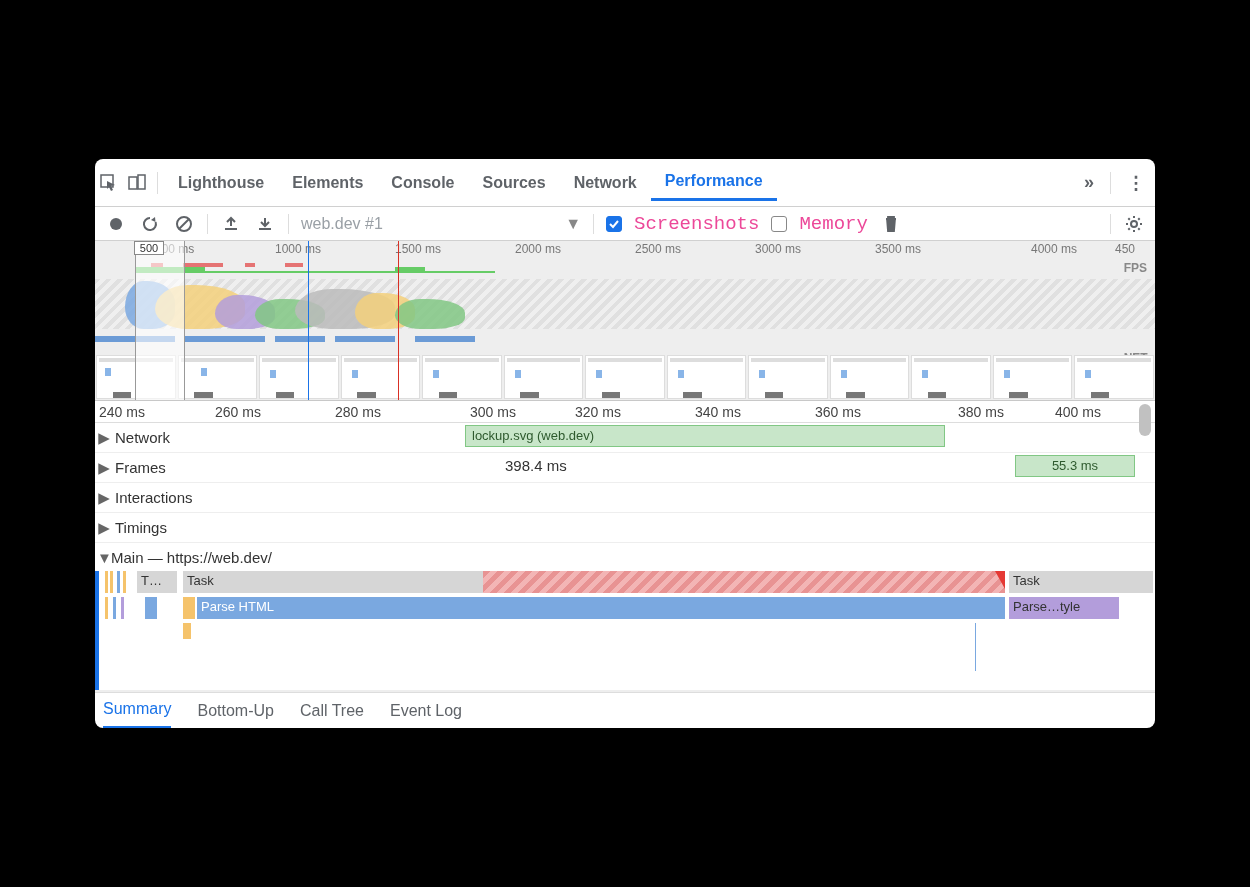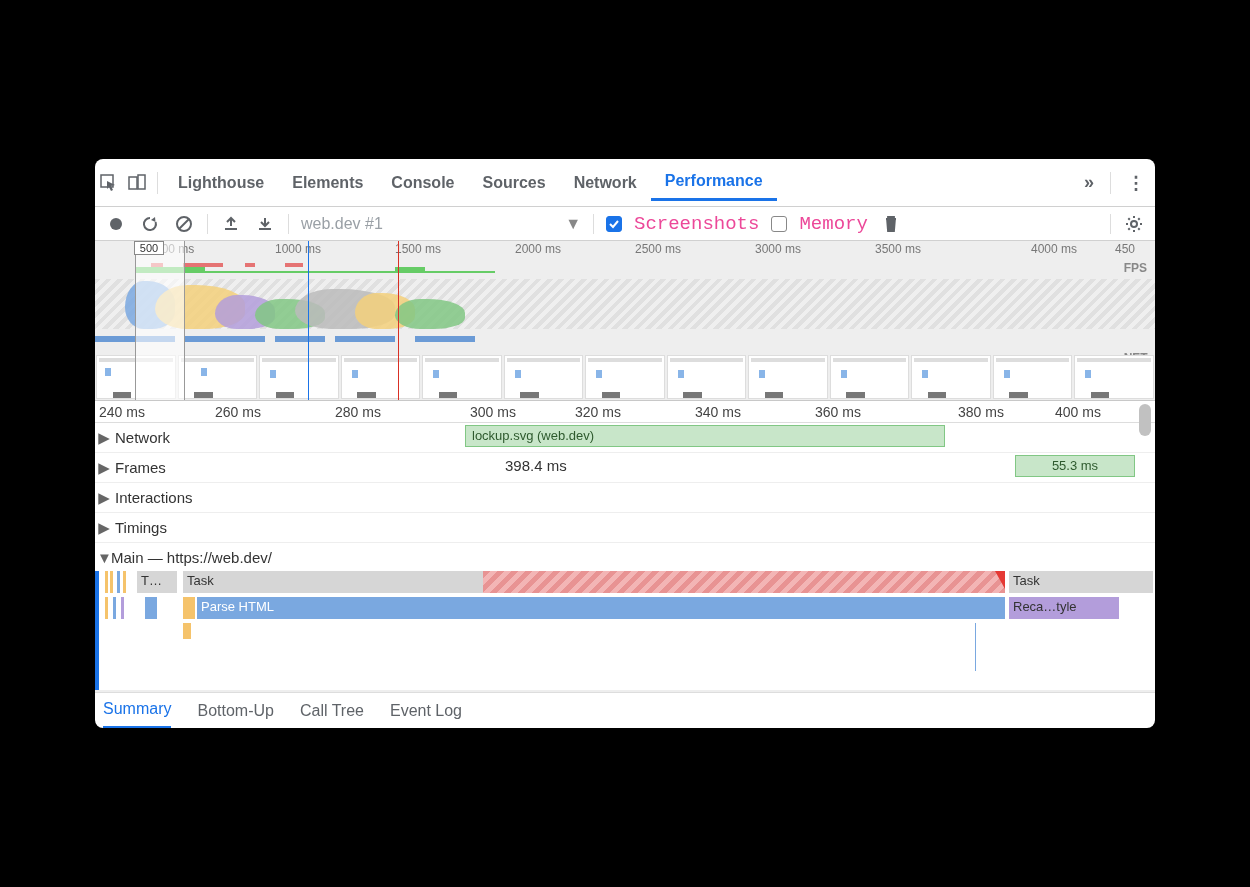--- a/index.html
+++ b/index.html
@@ -470,21 +470,21 @@
           <div class="small-tick" style="left:28px"></div>
         </div>
 
         <div class="flame-row">
           <div class="small-tick" style="left:10px"></div>
           <div class="small-tick b" style="left:18px"></div>
           <div class="small-tick p" style="left:26px"></div>
           <div class="small-tick b" style="left:50px;width:12px"></div>
           <div class="fbar orange" style="left:88px;width:12px"></div>
           <div class="fbar blue" style="left:102px;width:808px">Parse HTML</div>
-          <div class="fbar purple" style="left:914px;width:110px">Reca…tyle</div>
+          <div class="fbar purple" style="left:914px;width:110px">Parse…tyle</div>
         </div>
 
         <div class="flame-area">
           <div class="fbar orange" style="left:88px;width:8px;top:0;height:16px"></div>
           <div style="position:absolute;left:880px;top:0;width:1px;height:48px;background:#7aa8e0"></div>
         </div>
       </div>
     </div>
   </div>
 

